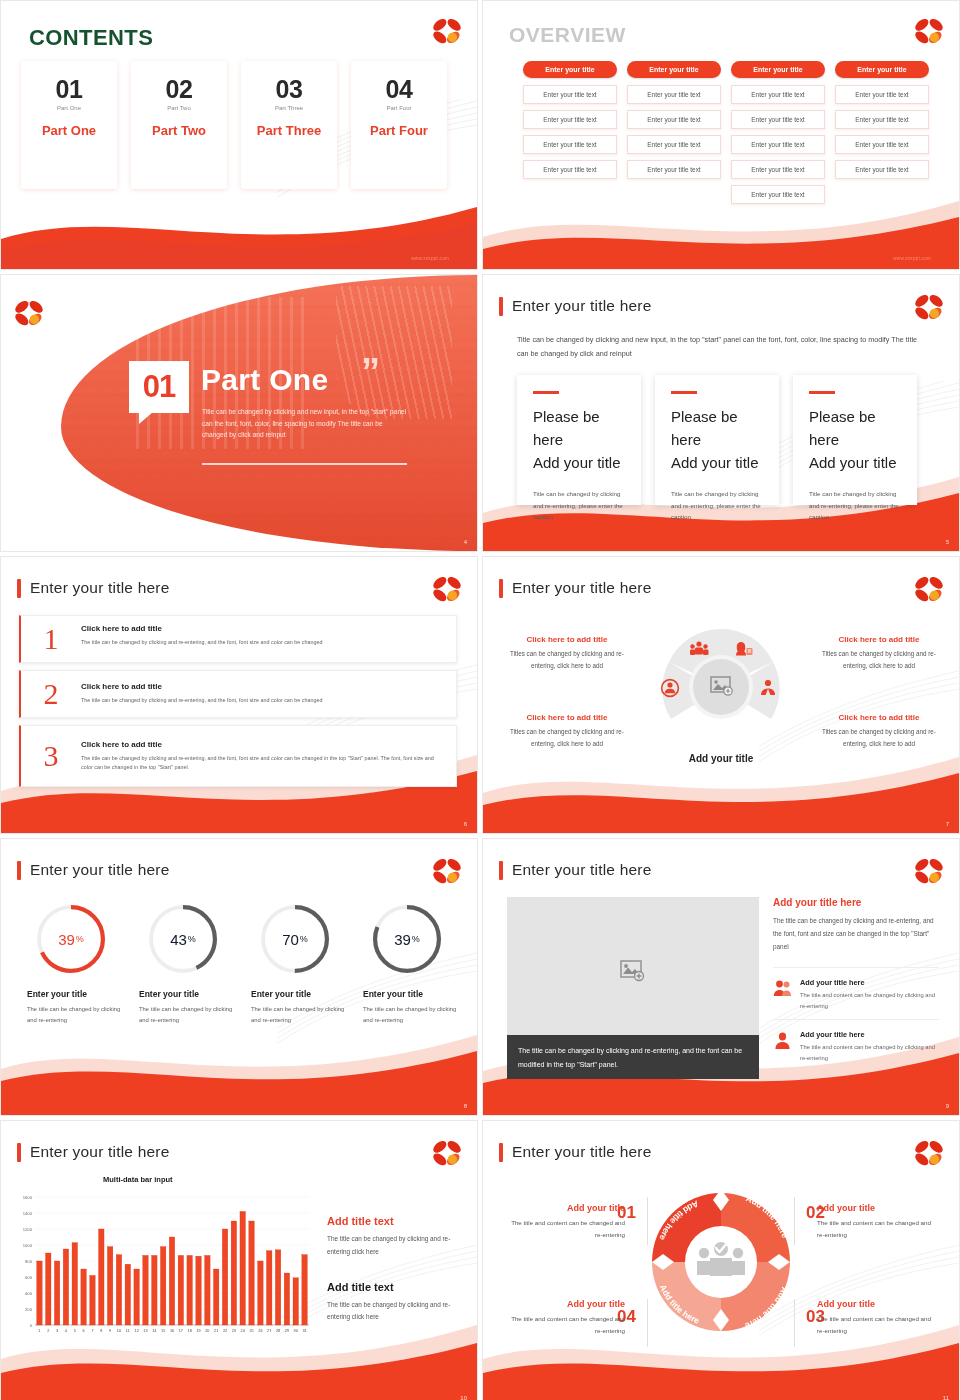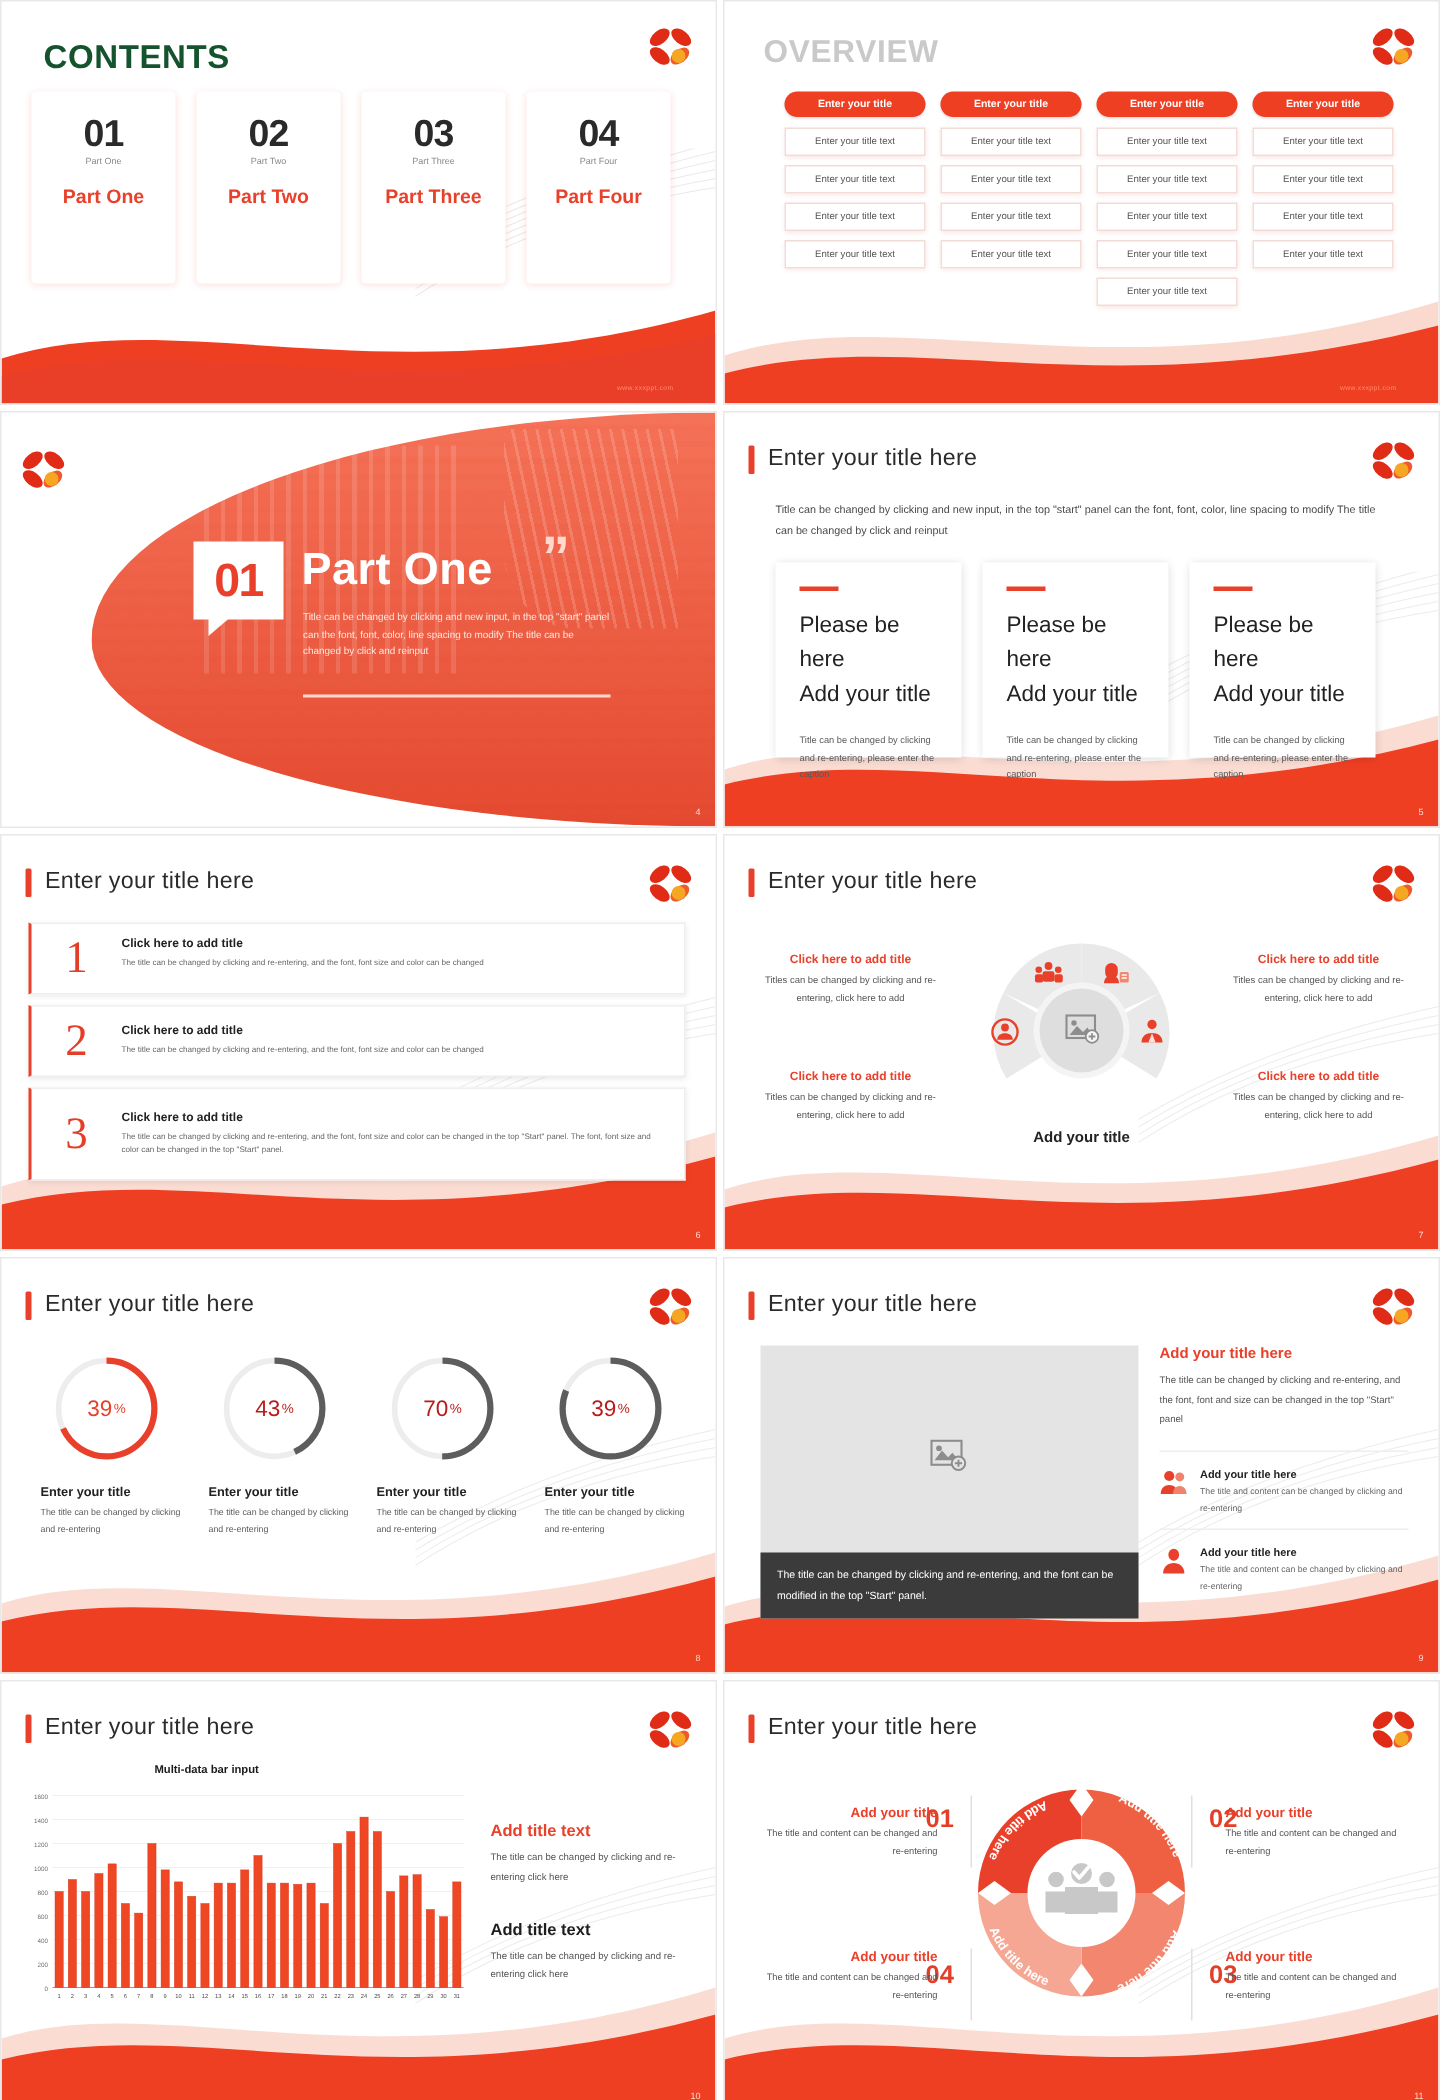--- a/index.html
+++ b/index.html
@@ -136,21 +136,21 @@
   .s6-bl{ left:20px; top:156px; text-align:center;}
   .s6-tr{ right:16px; top:78px; text-align:center;}
   .s6-br{ right:16px; top:156px; text-align:center;}
 
   
   .s7-items{ position:absolute; left:24px; top:62px; display:flex; gap:8px; z-index:3;}
   .s7-item{ width:104px; text-align:left;}
   .s7-ring{ width:76px; height:76px; margin:0 auto 12px 8px; position:relative;}
   .s7-ring svg{display:block;width:100%;height:100%;}
   .s7-val{ position:absolute; inset:0; display:flex; align-items:center; justify-content:center;
-           font-size:15px; color:#b91c1c; font-weight:400;}
+           font-size:15px; color:#0f172a; font-weight:400;}
   .s7-val .pc{ font-size:9px; margin-left:1px;}
   .s7-t{ font-size:8.5px; font-weight:bold; color:#222; margin-bottom:5px; padding-left:2px;}
   .s7-p{ font-size:5.9px; color:#5d5d5d; line-height:1.9; padding-left:2px;}
 
   
   .s8-img{ position:absolute; left:24px; top:58px; width:252px; height:182px; background:#e4e4e4; z-index:3;}
   .s8-ph{ position:absolute; left:50%; top:42%; transform:translate(-50%,-50%);}
   .s8-cap{ position:absolute; left:0; right:0; bottom:0; height:44px; background:#3b3b3b; color:#fff;
            font-size:7px; line-height:1.95; padding:9px 11px;}
   .s8-right{ position:absolute; left:290px; top:58px; width:166px; z-index:3;}

